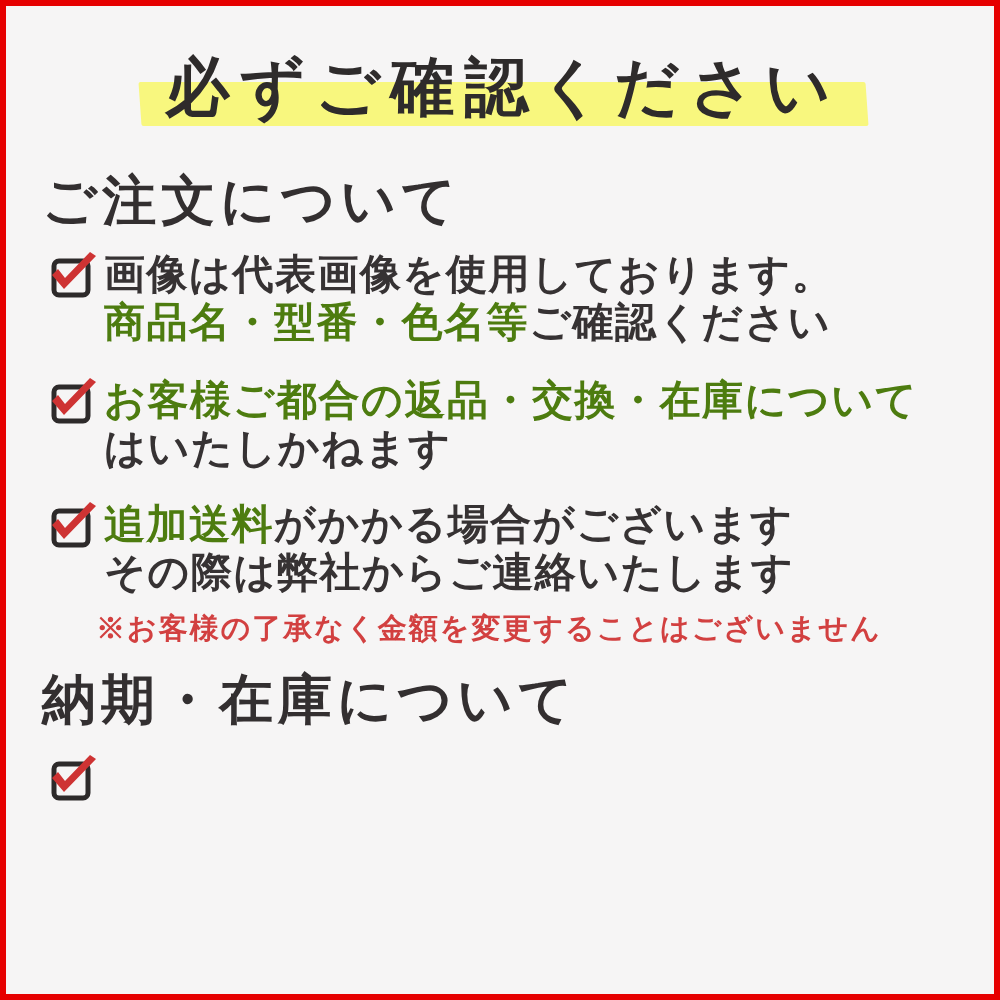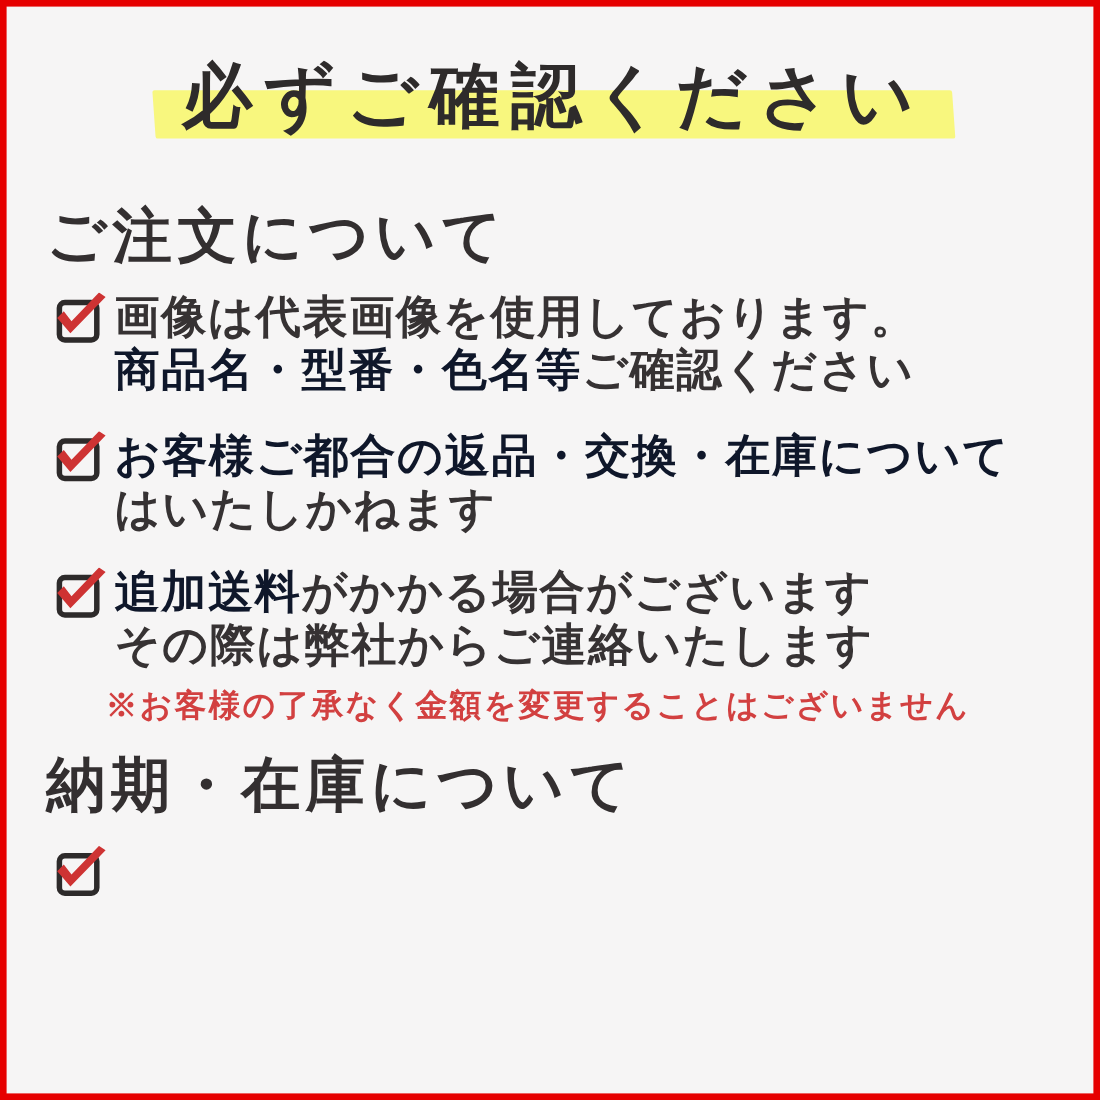--- a/index.html
+++ b/index.html
@@ -49,21 +49,21 @@
   
   .heading {
     margin: 0;
     font-size: 54px;
     font-weight: 700;
     letter-spacing: 5px;
     line-height: 65px;
     color: #332f30;
     white-space: nowrap;
   }
-  .heading-1 { margin-top: 55px; }
+  .heading-1 { margin-top: 41px; }
   .heading-2 { margin-top: 22px; }
 
   
   .item { display: flex; align-items: flex-start; }
   .item-1 { margin-top: 16px; }
   .item-2 { margin-top: 30px; }
   .item-3 { margin-top: 28px; }
   .item-4 { margin-top: 20px; }
   .item-5 { margin-top: 26px; }
 
@@ -76,21 +76,21 @@
   }
   .lines { min-width: 0; }
   .line {
     font-size: 41px;
     line-height: 48px;
     letter-spacing: 1.5px;
     font-weight: 700;
     white-space: nowrap;
   }
   .seg-black { color: #363233; }
-  .seg-red { color: #0f172a; }
+  .seg-red { color: #4d7c0f; }
 
   .note {
     margin-top: 14px;
     margin-left: -8px;
     font-size: 29px;
     line-height: 36px;
     letter-spacing: 2px;
     font-weight: 700;
     color: #d24040;
     white-space: nowrap;

